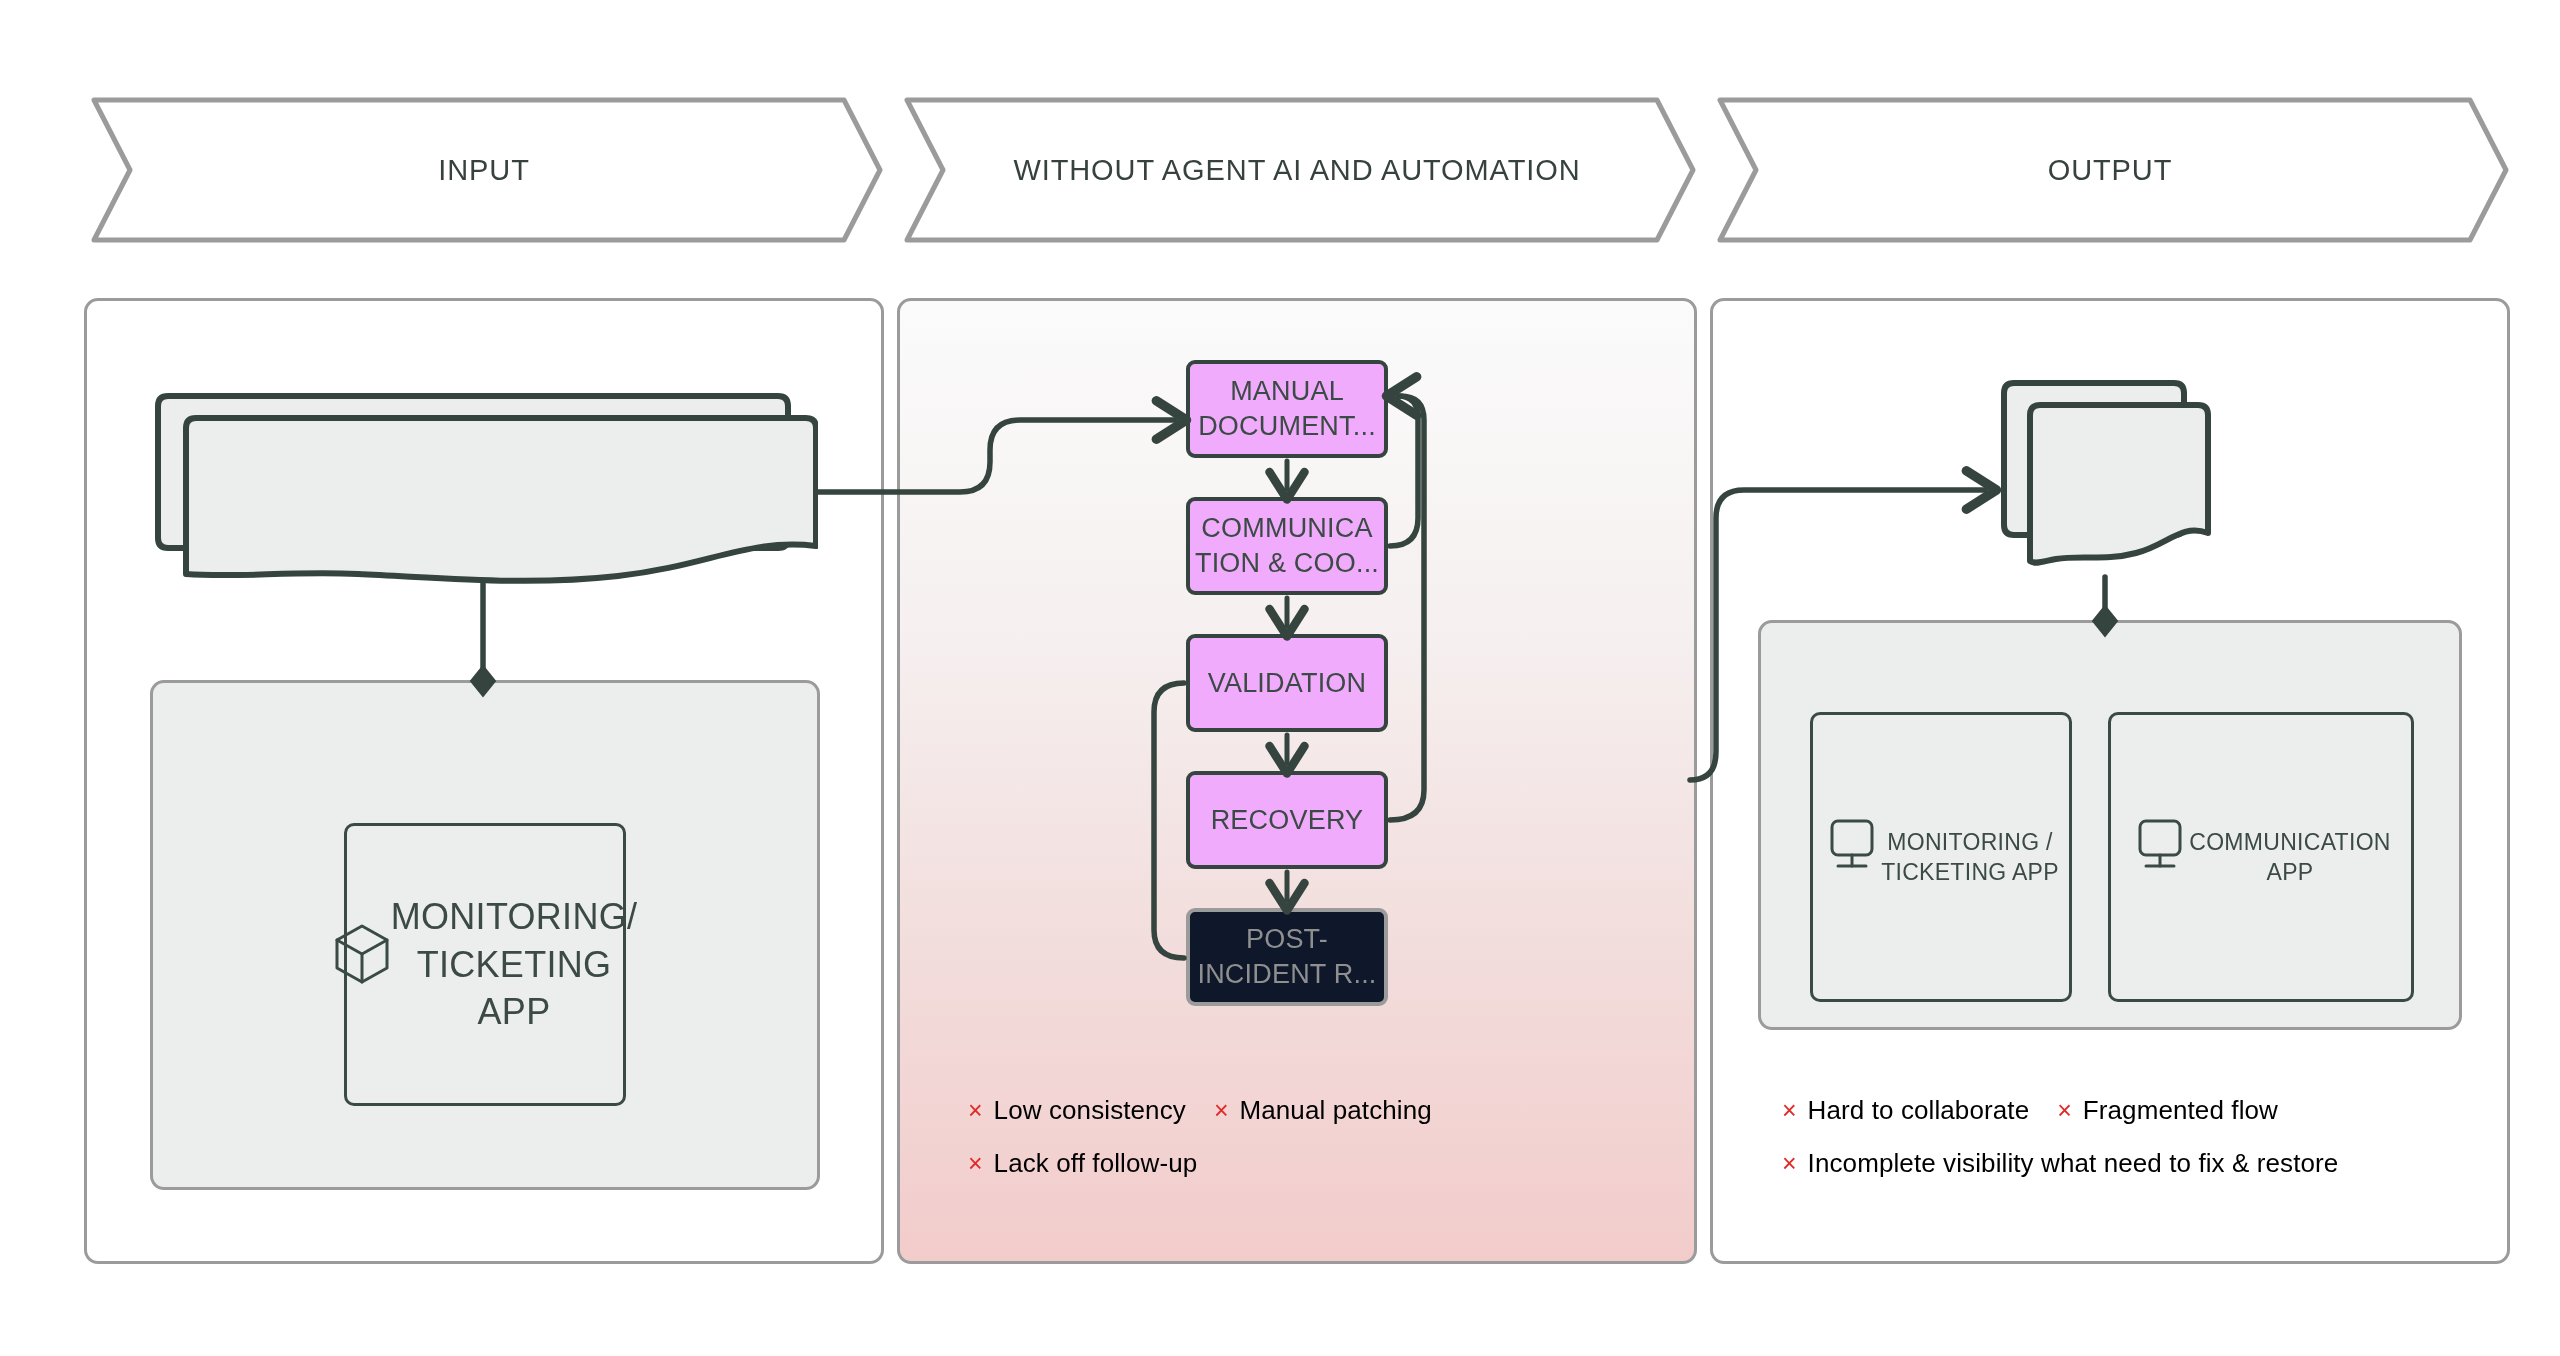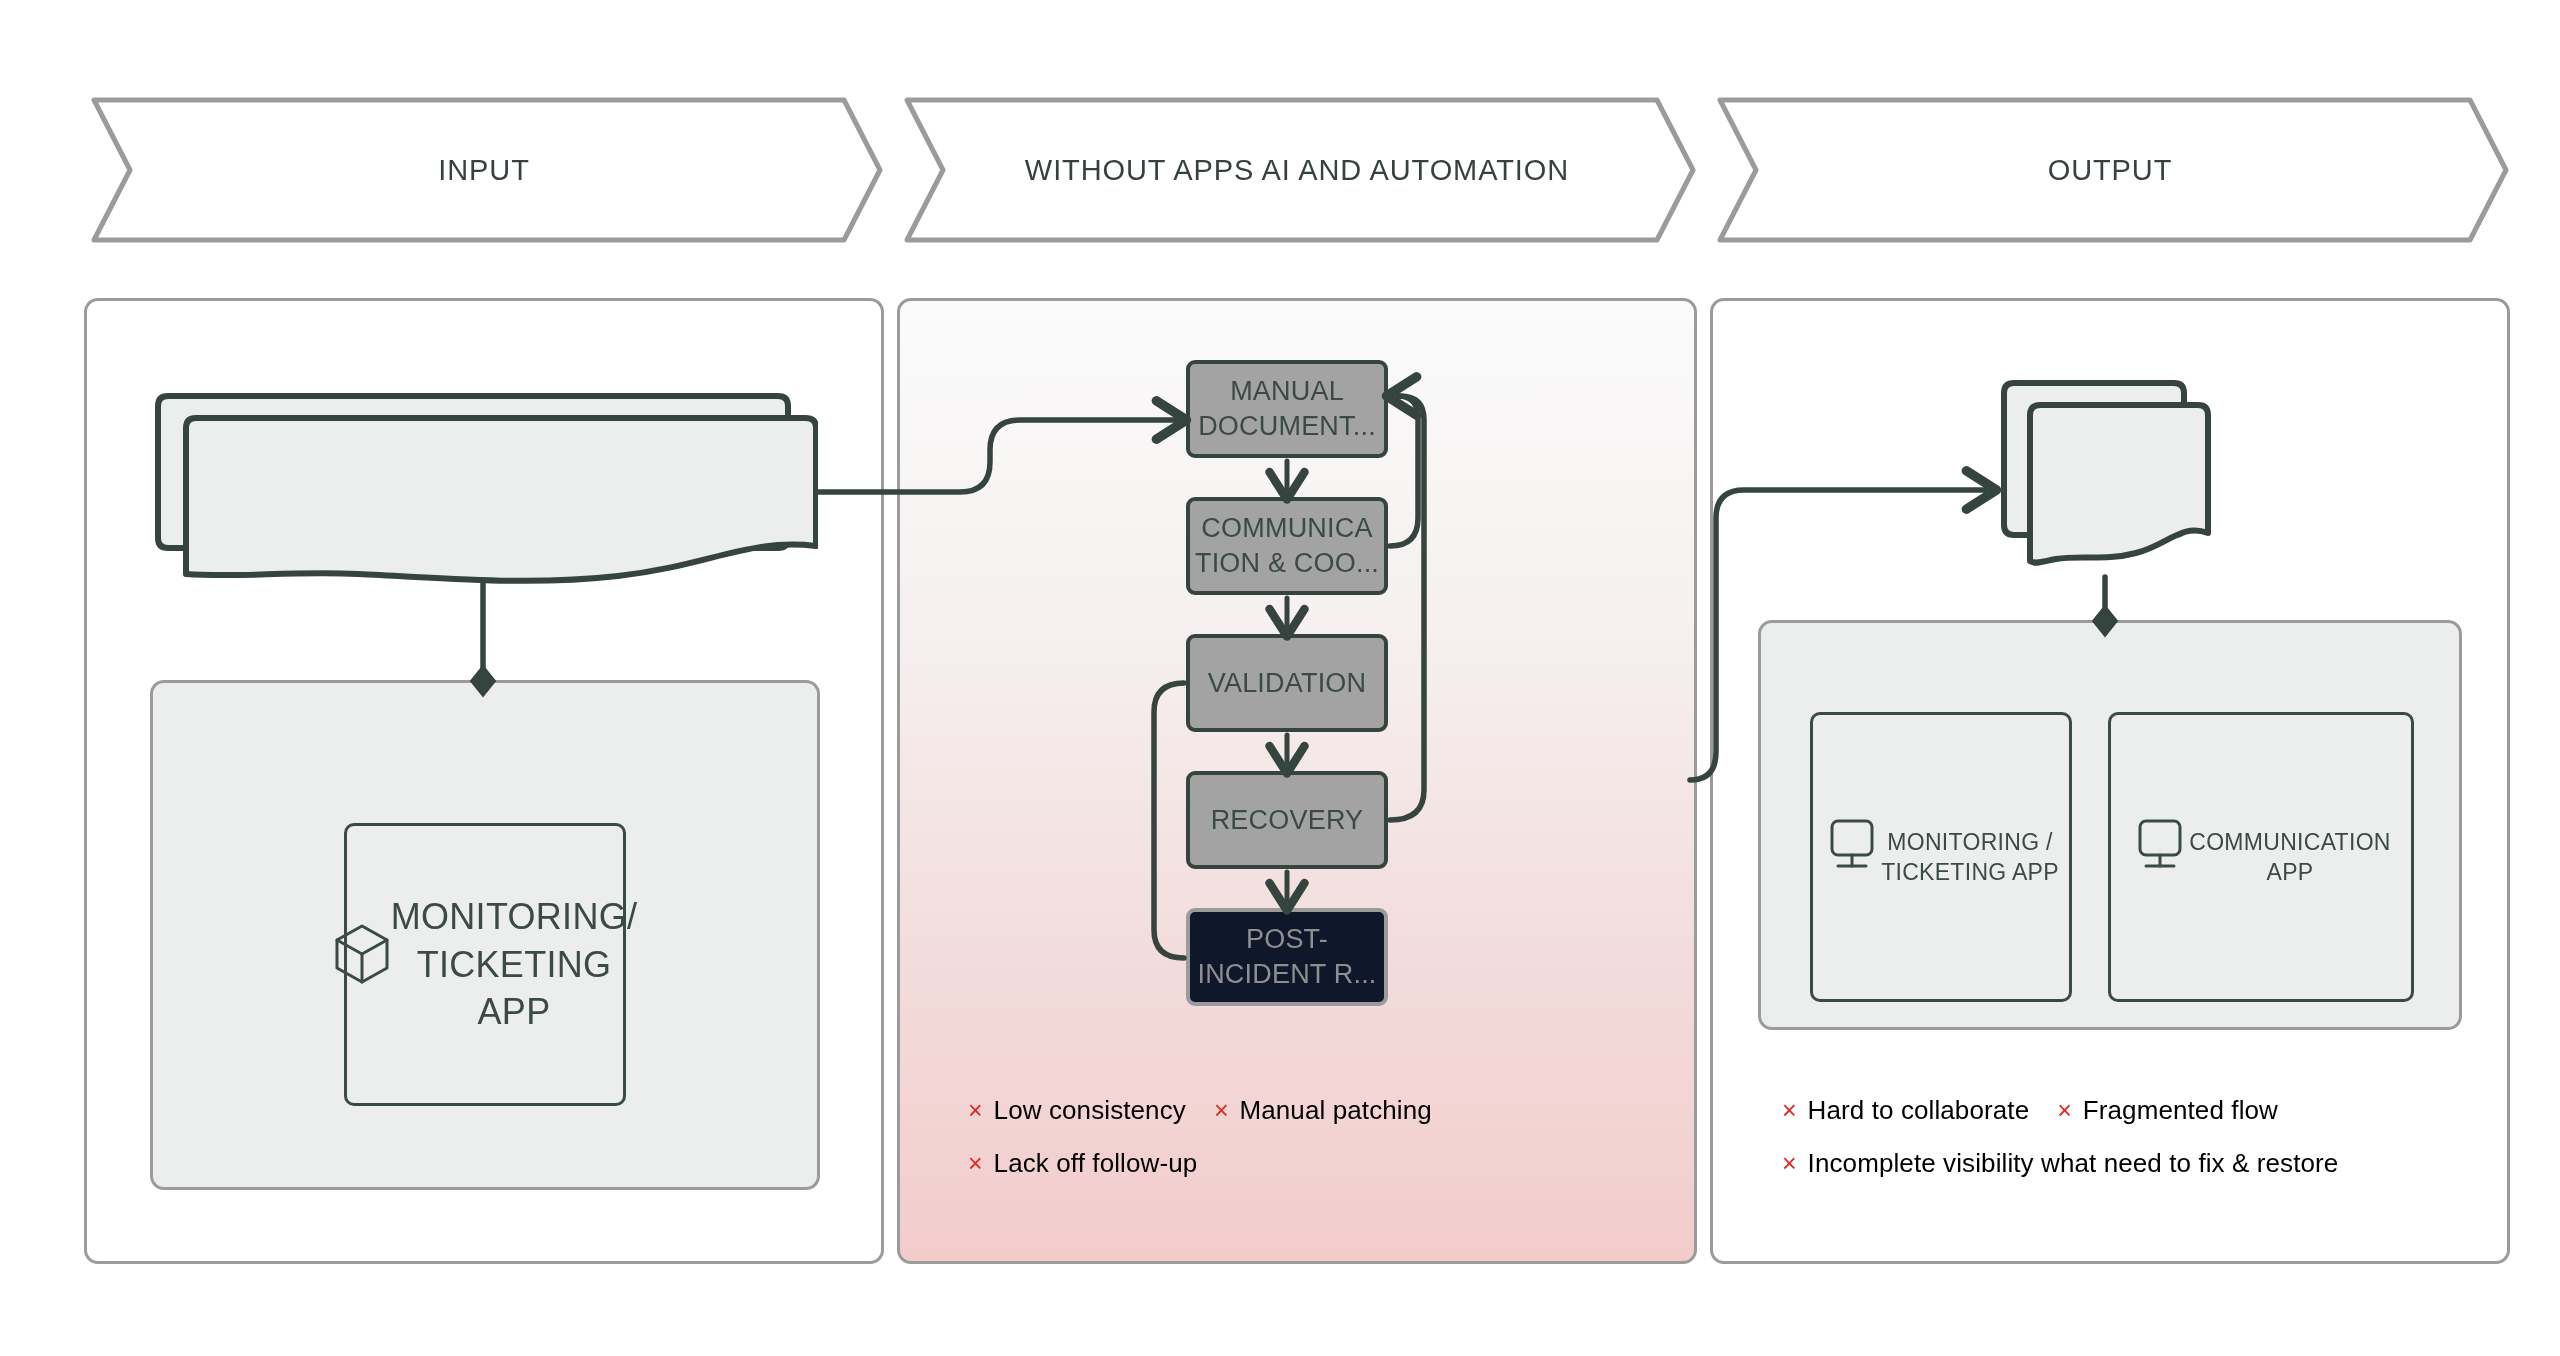--- a/index.html
+++ b/index.html
@@ -123,21 +123,21 @@
     letter-spacing: 0.3px;
     white-space: pre-line;
   }
   .apptile.big .tile-label { font-size: 36px; }
 
   
   .flowbox {
     position: absolute;
     border: 4px solid #35443e;
     border-radius: 9px;
-    background: #a3a3a3;
+    background: #f0abfc;
     box-sizing: border-box;
     display: flex;
     align-items: center;
     justify-content: center;
     z-index: 25;
   }
   .flowbox .fb-label {
     font-size: 27px;
     line-height: 1.28;
     text-align: center;
@@ -189,21 +189,21 @@
     <svg viewBox="0 0 800 148" preserveAspectRatio="none">
       <path d="M 10 4 L 760 4 L 796 74 L 760 144 L 10 144 L 46 74 Z" fill="#ffffff" stroke="#9b9b9b" stroke-width="5" stroke-linejoin="round"></path>
     </svg>
     <span class="banner-label">INPUT</span>
   </div>
 
   <div class="banner" style="left:897px; top:96px; width:800px;">
     <svg viewBox="0 0 800 148" preserveAspectRatio="none">
       <path d="M 10 4 L 760 4 L 796 74 L 760 144 L 10 144 L 46 74 Z" fill="#ffffff" stroke="#9b9b9b" stroke-width="5" stroke-linejoin="round"></path>
     </svg>
-    <span class="banner-label">WITHOUT APPS AI AND AUTOMATION</span>
+    <span class="banner-label">WITHOUT AGENT AI AND AUTOMATION</span>
   </div>
 
   <div class="banner" style="left:1710px; top:96px; width:800px;">
     <svg viewBox="0 0 800 148" preserveAspectRatio="none">
       <path d="M 10 4 L 760 4 L 796 74 L 760 144 L 10 144 L 46 74 Z" fill="#ffffff" stroke="#9b9b9b" stroke-width="5" stroke-linejoin="round"></path>
     </svg>
     <span class="banner-label">OUTPUT</span>
   </div>
 
   <div class="panel" style="left:84px; top:298px; width:800px; height:966px;"></div>

